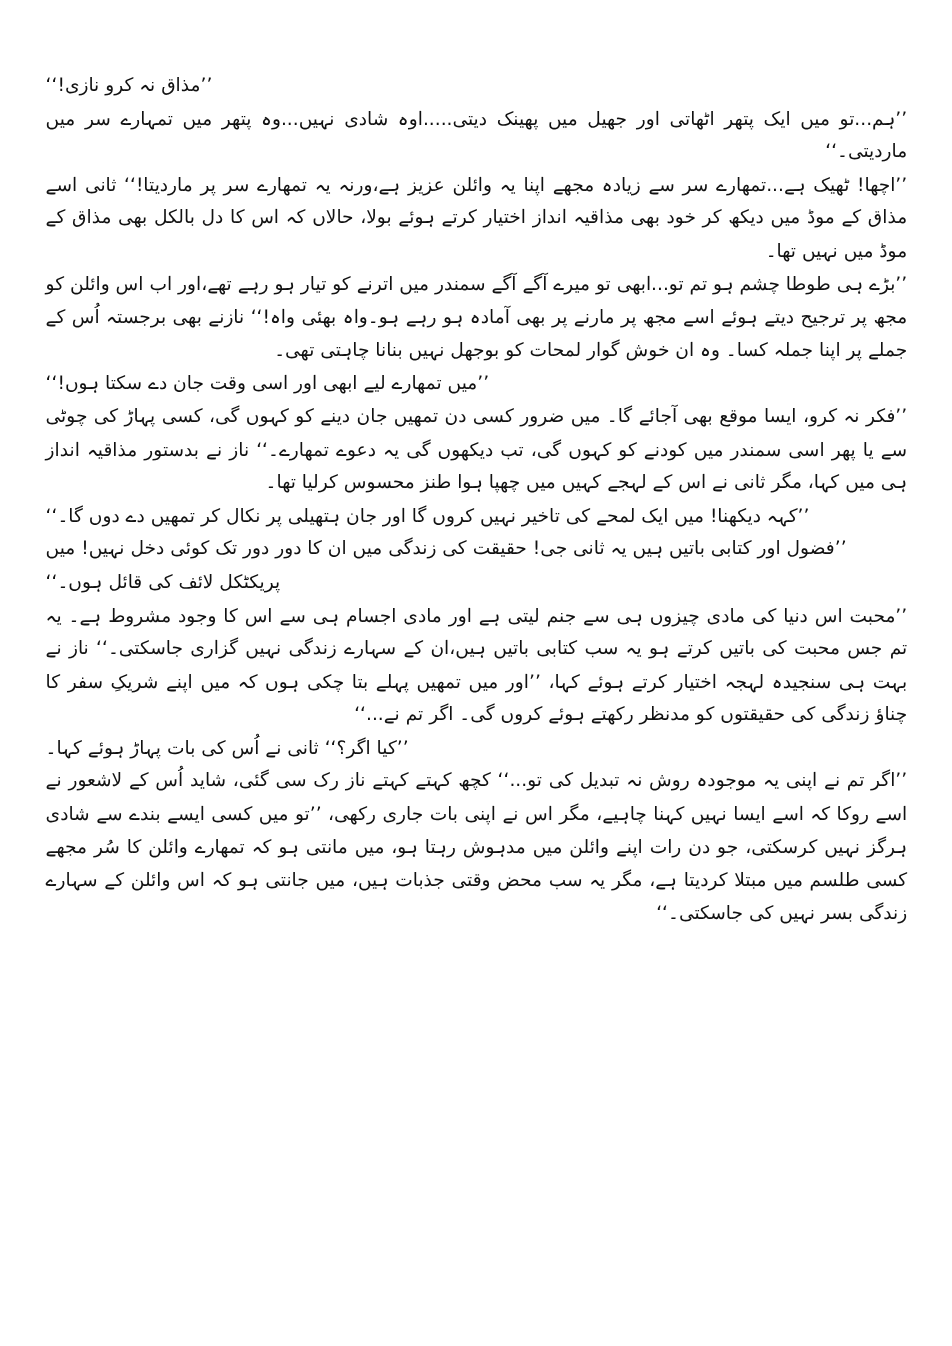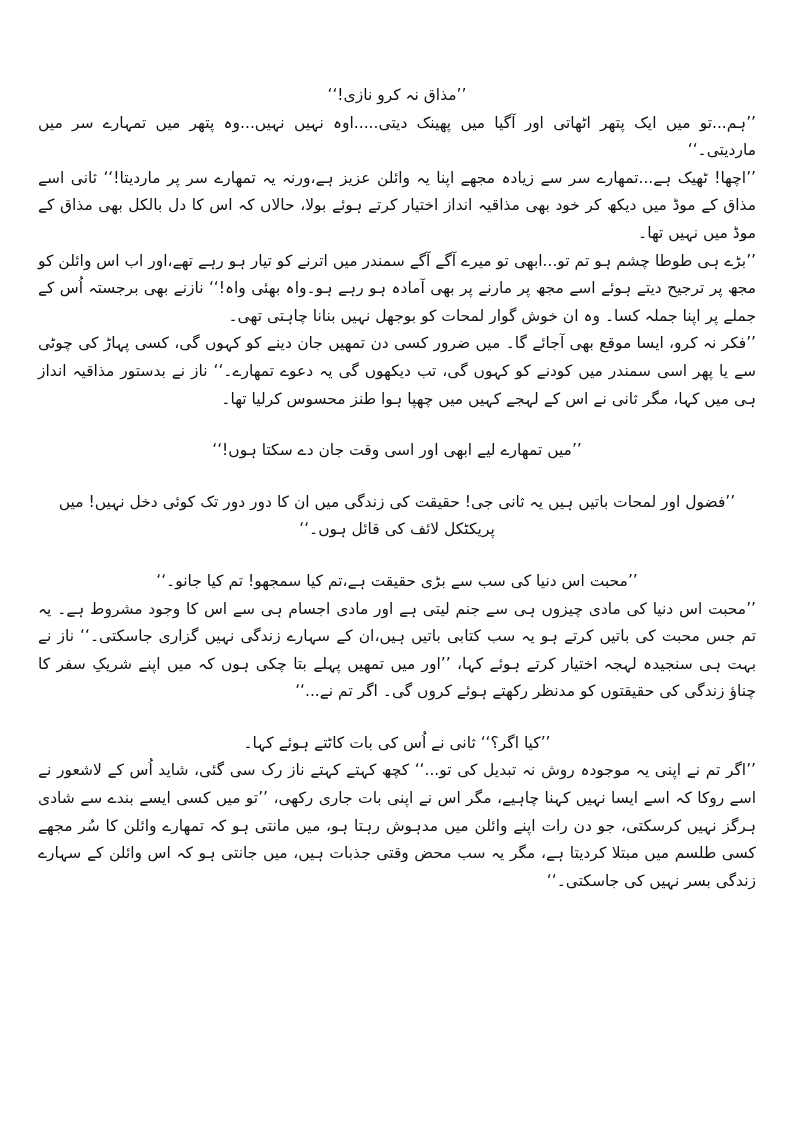--- a/index.html
+++ b/index.html
@@ -4,30 +4,30 @@
 <style>
   html, body { margin: 0; padding: 0; background: #ffffff; }
   body { width: 793px; height: 1122px; overflow: hidden; position: relative; }
   .page {
     position: absolute; left: 38px; top: 58px; width: 718px;
     direction: rtl; text-align: justify;
     font-family: "DejaVu Sans", sans-serif;
     font-size: 15.5px; line-height: 27.6px; color: #111111;
   }
   .para { margin: 0; padding: 0; }
-  .para.short { text-align: center; margin-top: 24px; }
+  .para.short { text-align: left; }
 </style>
 </head>
 <body>
 
 <div class="page">
   <p class="para short">’’مذاق نہ کرو نازی!‘‘</p>
-  <p class="para">’’ہم...تو میں ایک پتھر اٹھاتی اور آگیا میں پھینک دیتی.....اوہ نہیں نہیں...وہ پتھر میں تمہارے سر میں ماردیتی۔‘‘</p>
+  <p class="para">’’ہم...تو میں ایک پتھر اٹھاتی اور جھیل میں پھینک دیتی.....اوہ شادی نہیں...وہ پتھر میں تمہارے سر میں ماردیتی۔‘‘</p>
   <p class="para">’’اچھا! ٹھیک ہے...تمھارے سر سے زیادہ مجھے اپنا یہ وائلن عزیز ہے،ورنہ یہ تمھارے سر پر ماردیتا!‘‘ ثانی اسے مذاق کے موڈ میں دیکھ کر خود بھی مذاقیہ انداز اختیار کرتے ہوئے بولا، حالاں کہ اس کا دل بالکل بھی مذاق کے موڈ میں نہیں تھا۔</p>
   <p class="para">’’بڑے ہی طوطا چشم ہو تم تو...ابھی تو میرے آگے آگے سمندر میں اترنے کو تیار ہو رہے تھے،اور اب اس وائلن کو مجھ پر ترجیح دیتے ہوئے اسے مجھ پر مارنے پر بھی آمادہ ہو رہے ہو۔واہ بھئی واہ!‘‘ نازنے بھی برجستہ اُس کے جملے پر اپنا جملہ کسا۔ وہ ان خوش گوار لمحات کو بوجھل نہیں بنانا چاہتی تھی۔</p>
+  <p class="para short">’’میں تمھارے لیے ابھی اور اسی وقت جان دے سکتا ہوں!‘‘</p>
   <p class="para">’’فکر نہ کرو، ایسا موقع بھی آجائے گا۔ میں ضرور کسی دن تمھیں جان دینے کو کہوں گی، کسی پہاڑ کی چوٹی سے یا پھر اسی سمندر میں کودنے کو کہوں گی، تب دیکھوں گی یہ دعوے تمھارے۔‘‘ ناز نے بدستور مذاقیہ انداز ہی میں کہا، مگر ثانی نے اس کے لہجے کہیں میں چھپا ہوا طنز محسوس کرلیا تھا۔</p>
-  <p class="para short">’’میں تمھارے لیے ابھی اور اسی وقت جان دے سکتا ہوں!‘‘</p>
-  <p class="para short">’’فضول اور لمحات باتیں ہیں یہ ثانی جی! حقیقت کی زندگی میں ان کا دور دور تک کوئی دخل نہیں! میں پریکٹکل لائف کی قائل ہوں۔‘‘</p>
-  <p class="para short">’’محبت اس دنیا کی سب سے بڑی حقیقت ہے،تم کیا سمجھو! تم کیا جانو۔‘‘</p>
+  <p class="para short">’’کہہ دیکھنا! میں ایک لمحے کی تاخیر نہیں کروں گا اور جان ہتھیلی پر نکال کر تمھیں دے دوں گا۔‘‘</p>
+  <p class="para short">’’فضول اور کتابی باتیں ہیں یہ ثانی جی! حقیقت کی زندگی میں ان کا دور دور تک کوئی دخل نہیں! میں پریکٹکل لائف کی قائل ہوں۔‘‘</p>
   <p class="para">’’محبت اس دنیا کی مادی چیزوں ہی سے جنم لیتی ہے اور مادی اجسام ہی سے اس کا وجود مشروط ہے۔ یہ تم جس محبت کی باتیں کرتے ہو یہ سب کتابی باتیں ہیں،ان کے سہارے زندگی نہیں گزاری جاسکتی۔‘‘ ناز نے بہت ہی سنجیدہ لہجہ اختیار کرتے ہوئے کہا، ’’اور میں تمھیں پہلے بتا چکی ہوں کہ میں اپنے شریکِ سفر کا چناؤ زندگی کی حقیقتوں کو مدنظر رکھتے ہوئے کروں گی۔ اگر تم نے...‘‘</p>
-  <p class="para short">’’کیا اگر؟‘‘ ثانی نے اُس کی بات کاٹتے ہوئے کہا۔</p>
+  <p class="para short">’’کیا اگر؟‘‘ ثانی نے اُس کی بات پہاڑ ہوئے کہا۔</p>
   <p class="para">’’اگر تم نے اپنی یہ موجودہ روش نہ تبدیل کی تو...‘‘ کچھ کہتے کہتے ناز رک سی گئی، شاید اُس کے لاشعور نے اسے روکا کہ اسے ایسا نہیں کہنا چاہیے، مگر اس نے اپنی بات جاری رکھی، ’’تو میں کسی ایسے بندے سے شادی ہرگز نہیں کرسکتی، جو دن رات اپنے وائلن میں مدہوش رہتا ہو، میں مانتی ہو کہ تمھارے وائلن کا سُر مجھے کسی طلسم میں مبتلا کردیتا ہے، مگر یہ سب محض وقتی جذبات ہیں، میں جانتی ہو کہ اس وائلن کے سہارے زندگی بسر نہیں کی جاسکتی۔‘‘</p>
 </div>
 
 </body></html>

